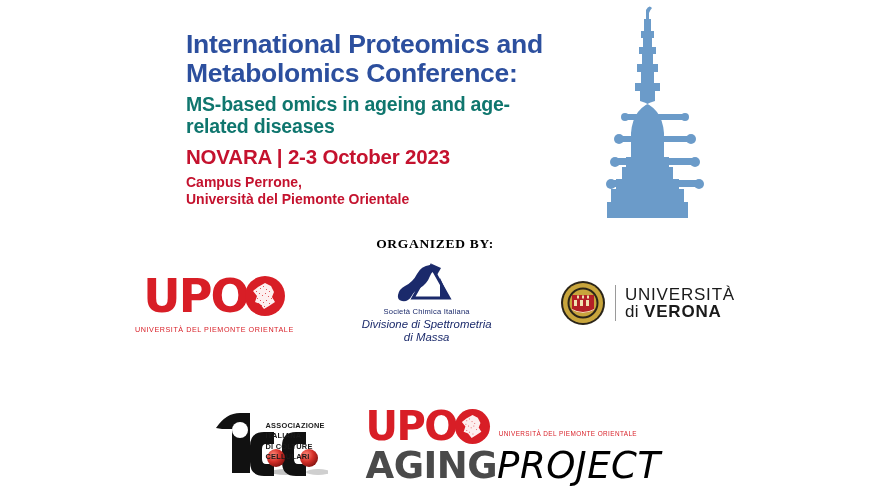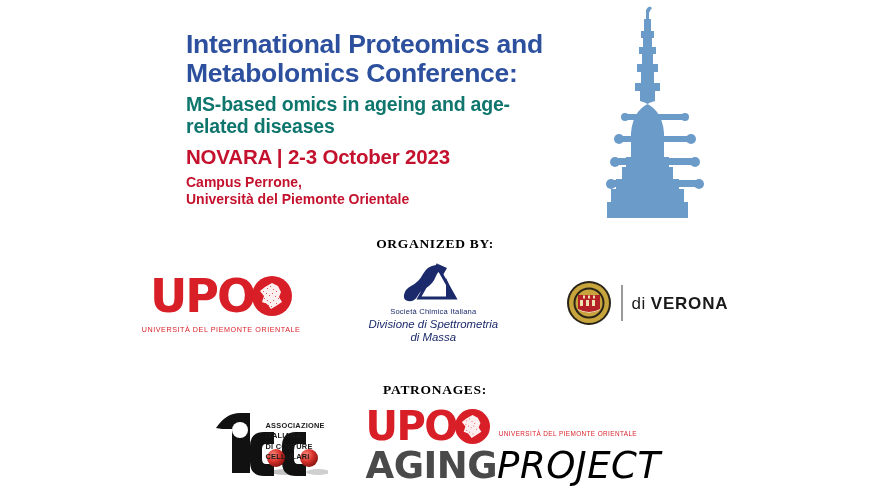--- a/index.html
+++ b/index.html
@@ -253,27 +253,27 @@
             <rect x="26" y="20" width="3" height="6"></rect>
             <rect x="17" y="15.5" width="2" height="3"></rect>
             <rect x="22" y="15.5" width="2" height="3"></rect>
             <rect x="27" y="15.5" width="2" height="3"></rect>
           </g>
           <path d="M12 29 q11 6 22 0 l0 1 q-11 6 -22 0 z" fill="#f0e2b0"></path>
         </svg>
       </div>
       <div class="verona-sep"></div>
       <div class="verona-text">
+        <div class="verona-l1">UNIVERSITÀ</div>
         <div class="verona-l2"><span>di </span><b>VERONA</b></div>
       </div>
     </div>
 
   </div>
 
-  <div class="section-head" id="patronages-head">PATRONAGES:</div>
 
   <div class="logo-row" id="patronages-row">
 
     <div class="logo aicc-logo">
       <div class="aicc-mark">
         <svg width="118" height="74" viewBox="0 0 118 74" xmlns="http://www.w3.org/2000/svg">
           <defs>
             <radialGradient id="sph" cx="35%" cy="32%" r="70%">
               <stop offset="0%" stop-color="#ff8a7a"></stop>
               <stop offset="55%" stop-color="#d6312a"></stop>

